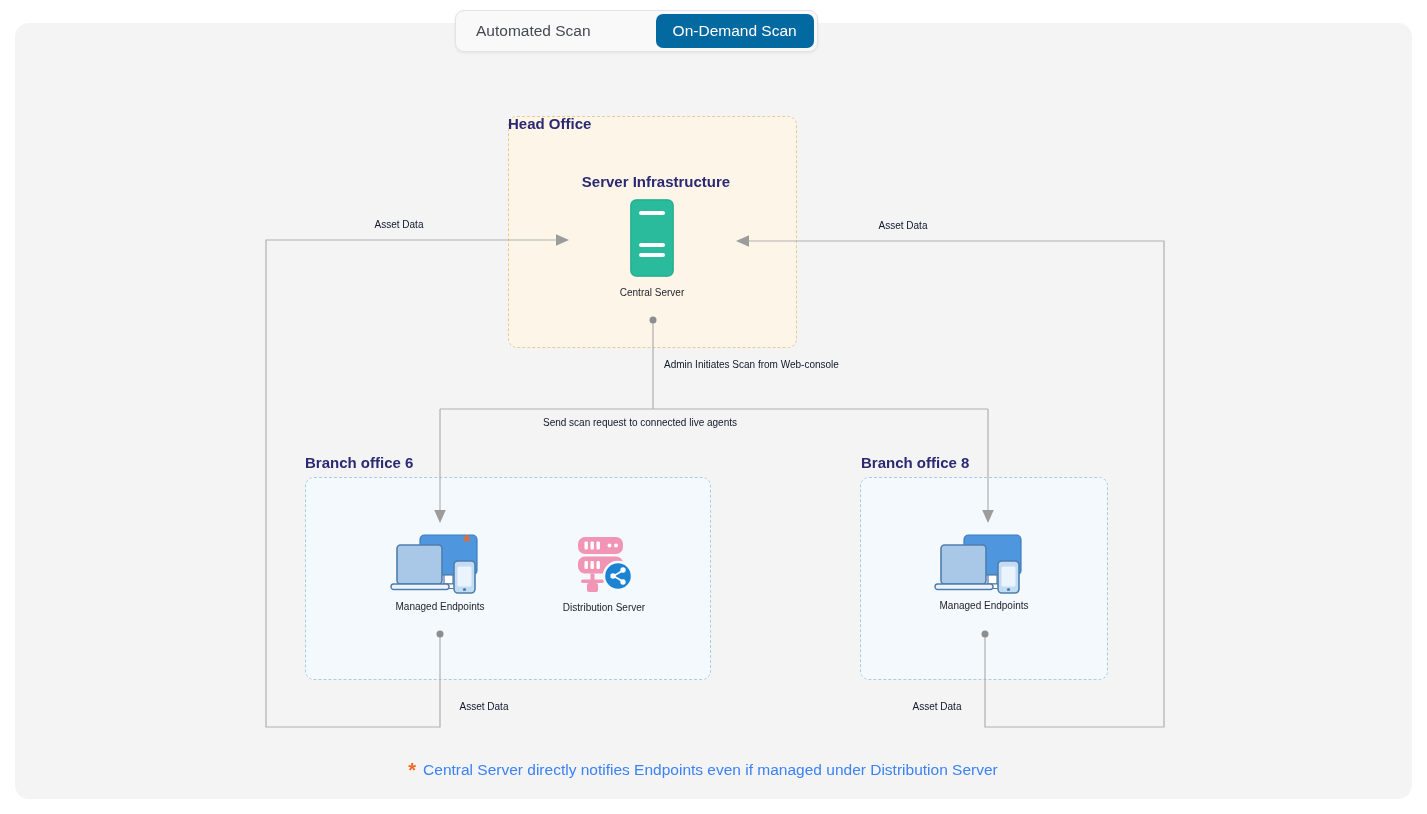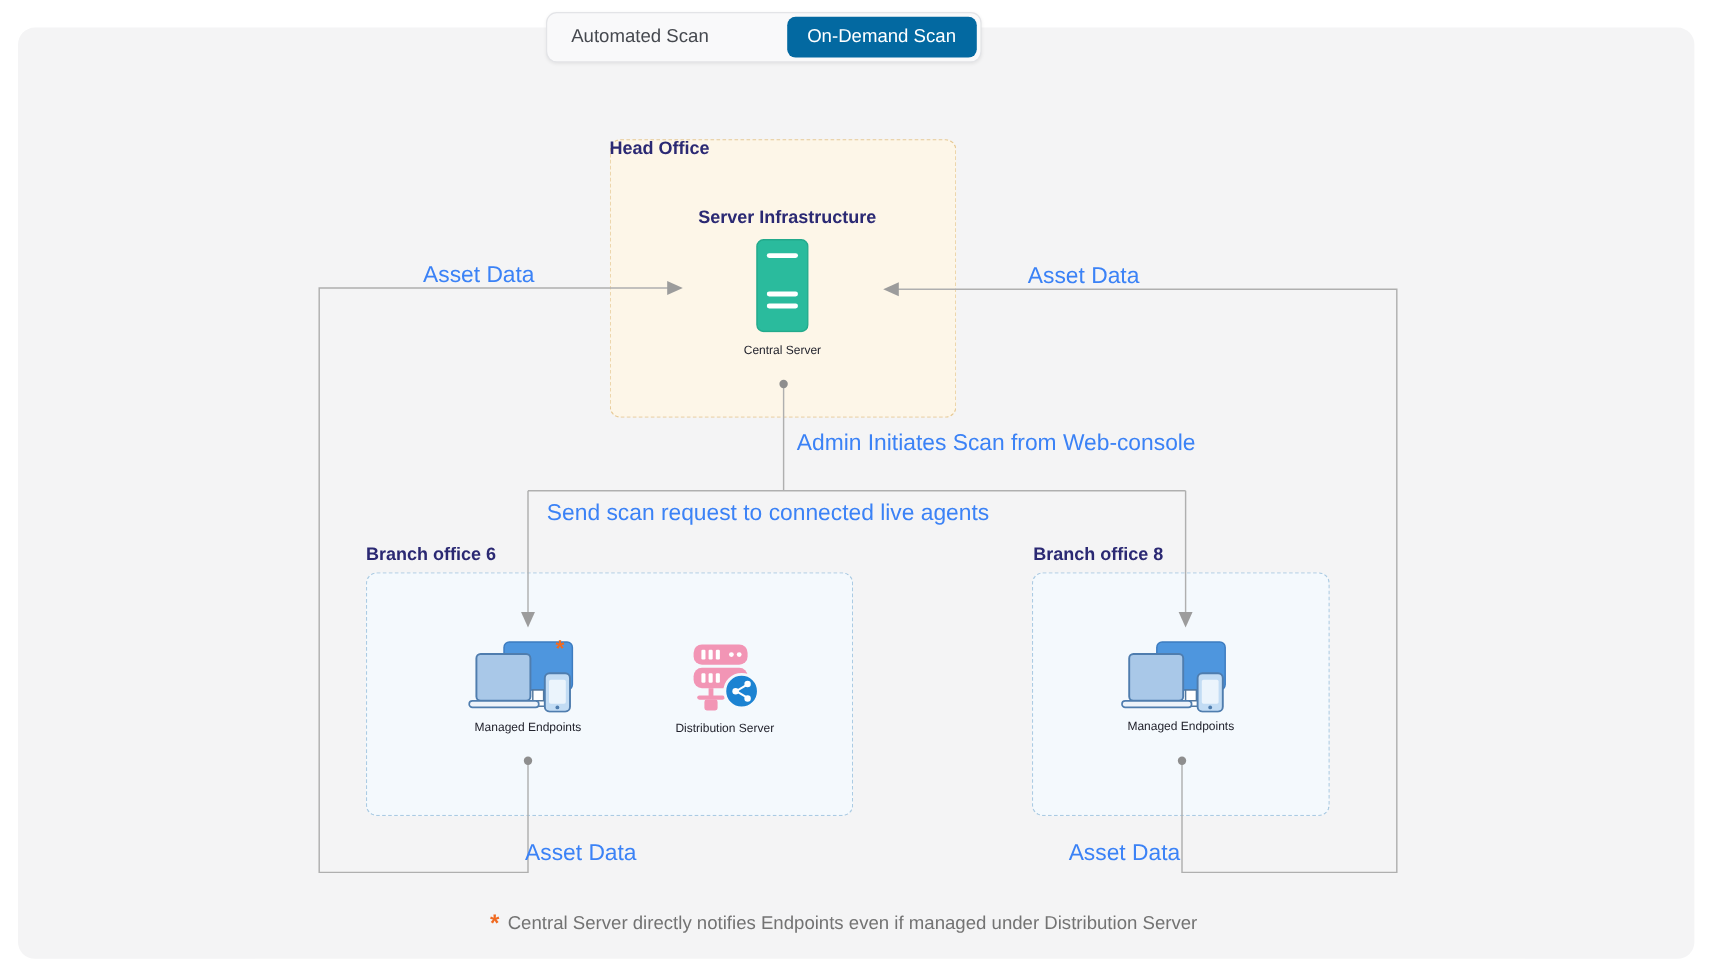--- a/index.html
+++ b/index.html
@@ -31,36 +31,36 @@
   .section-title { position: absolute; font-size: 15px; font-weight: 700; color: #2B2973;
     white-space: nowrap; }
   .t-head { left: 508px; top: 91px; margin-top: 24px; }
   .t-infra { left: 656px; top: 162px; transform: translateX(-50%); margin-top: 11px; }
   .t-branch1 { left: 305px; top: 454px; }
   .t-branch2 { left: 861px; top: 454px; }
 
   .icon-label { position: absolute; font-size: 10px; color: #23242E;
     transform: translateX(-50%); white-space: nowrap; }
 
-  .flow-label { position: absolute; font-size: 19px; color: #3b82f6; white-space: nowrap; z-index: 12; }
+  .flow-label { position: absolute; font-size: 10px; color: #0f172a; white-space: nowrap; z-index: 12; }
   .centered { transform: translateX(-50%); }
 
   .icon-wrap { position: absolute; z-index: 5; }
 
   .asterisk-mark { position: absolute; color: #F06A21; font-weight: 700; font-size: 19px;
     z-index: 6; }
 
   .connectors { position: absolute; left: 0; top: 0; z-index: 10; pointer-events: none; }
 
   
   .footnote { position: absolute; left: 703px; top: 758px; transform: translateX(-50%);
     display: flex; align-items: flex-start; white-space: nowrap; z-index: 12; }
   .footnote .mark { color: #F06A21; font-size: 20px; font-weight: 700; line-height: 1;
     margin-right: 7px; position: relative; top: 2px; }
-  .footnote .txt { font-size: 15.5px; color: #737373; line-height: 1.6; }
+  .footnote .txt { font-size: 15.5px; color: #3b82f6; line-height: 1.6; }
 </style>
 </head>
 <body>
 
 <div class="page">
 
   <div class="panel"></div>
 
   <div class="tabbar">
     <button class="tab">Automated Scan</button>

